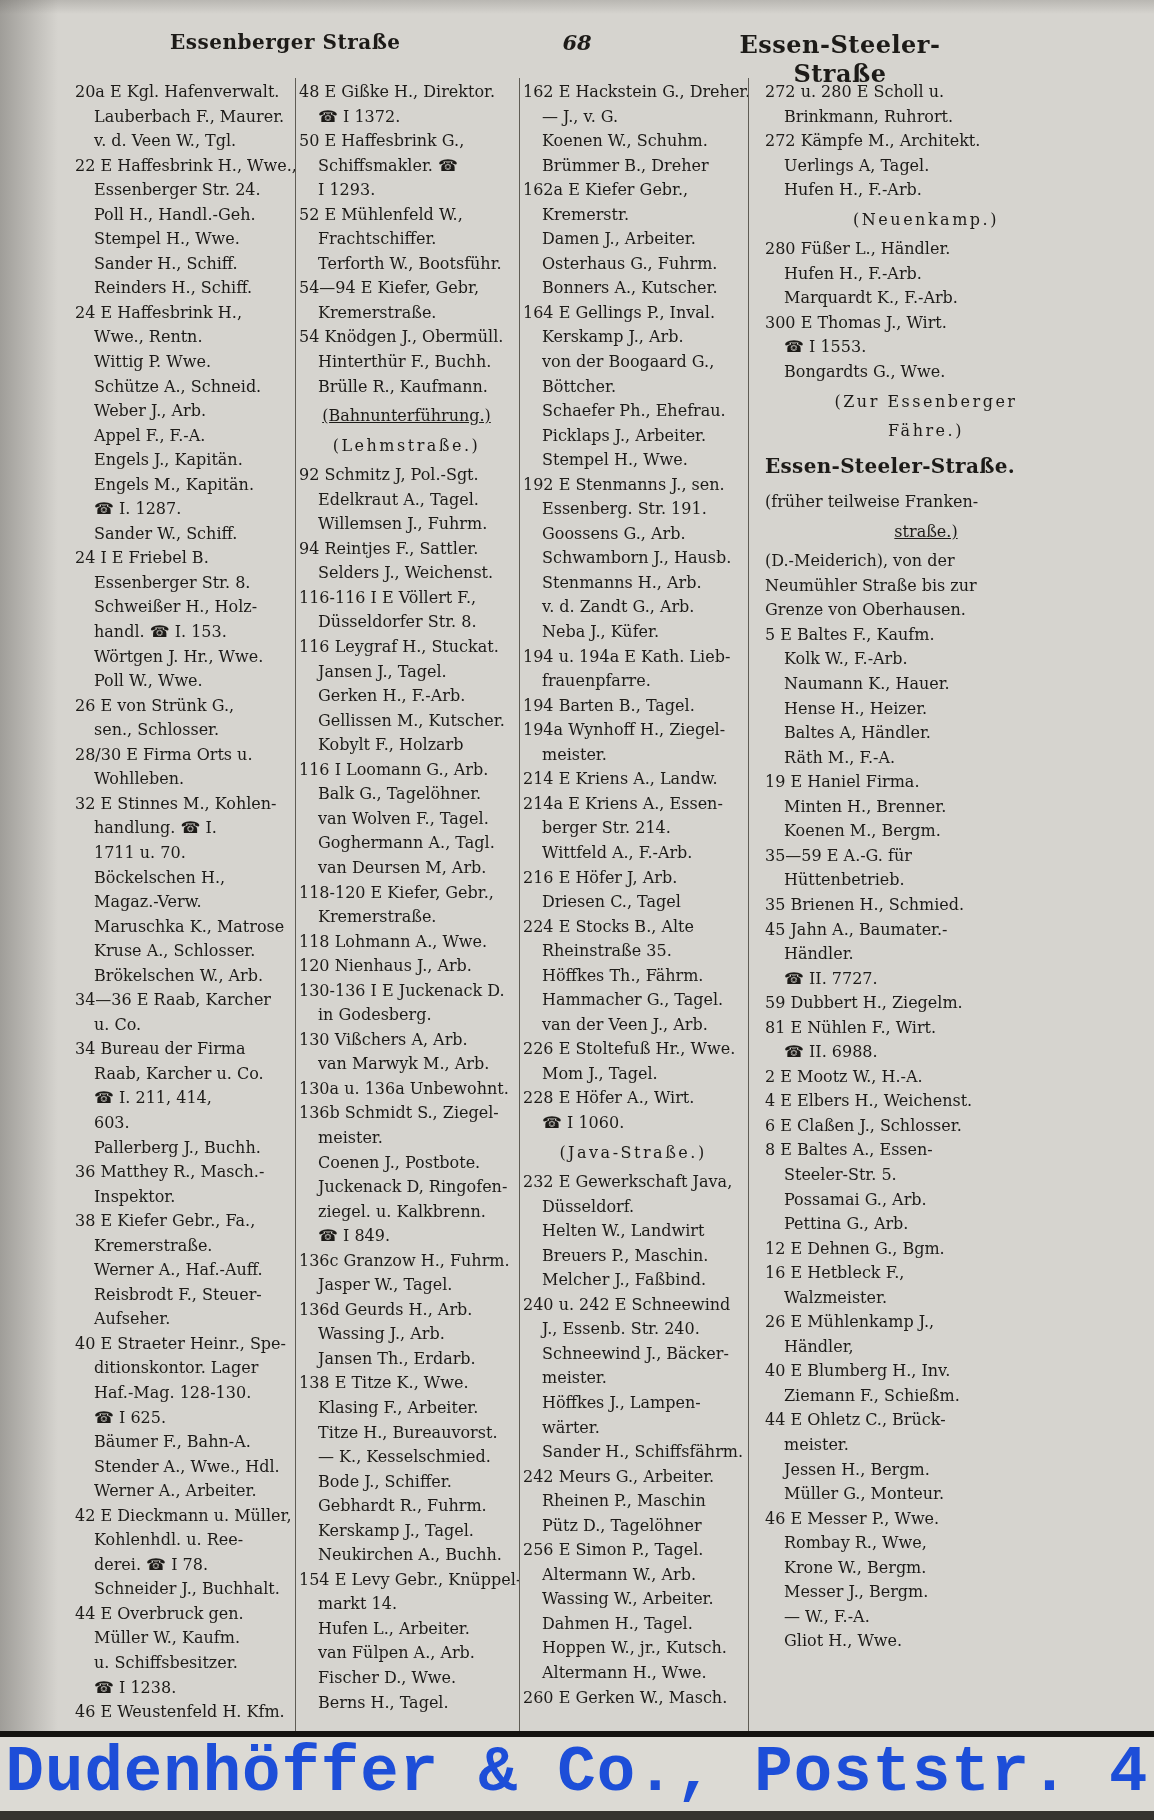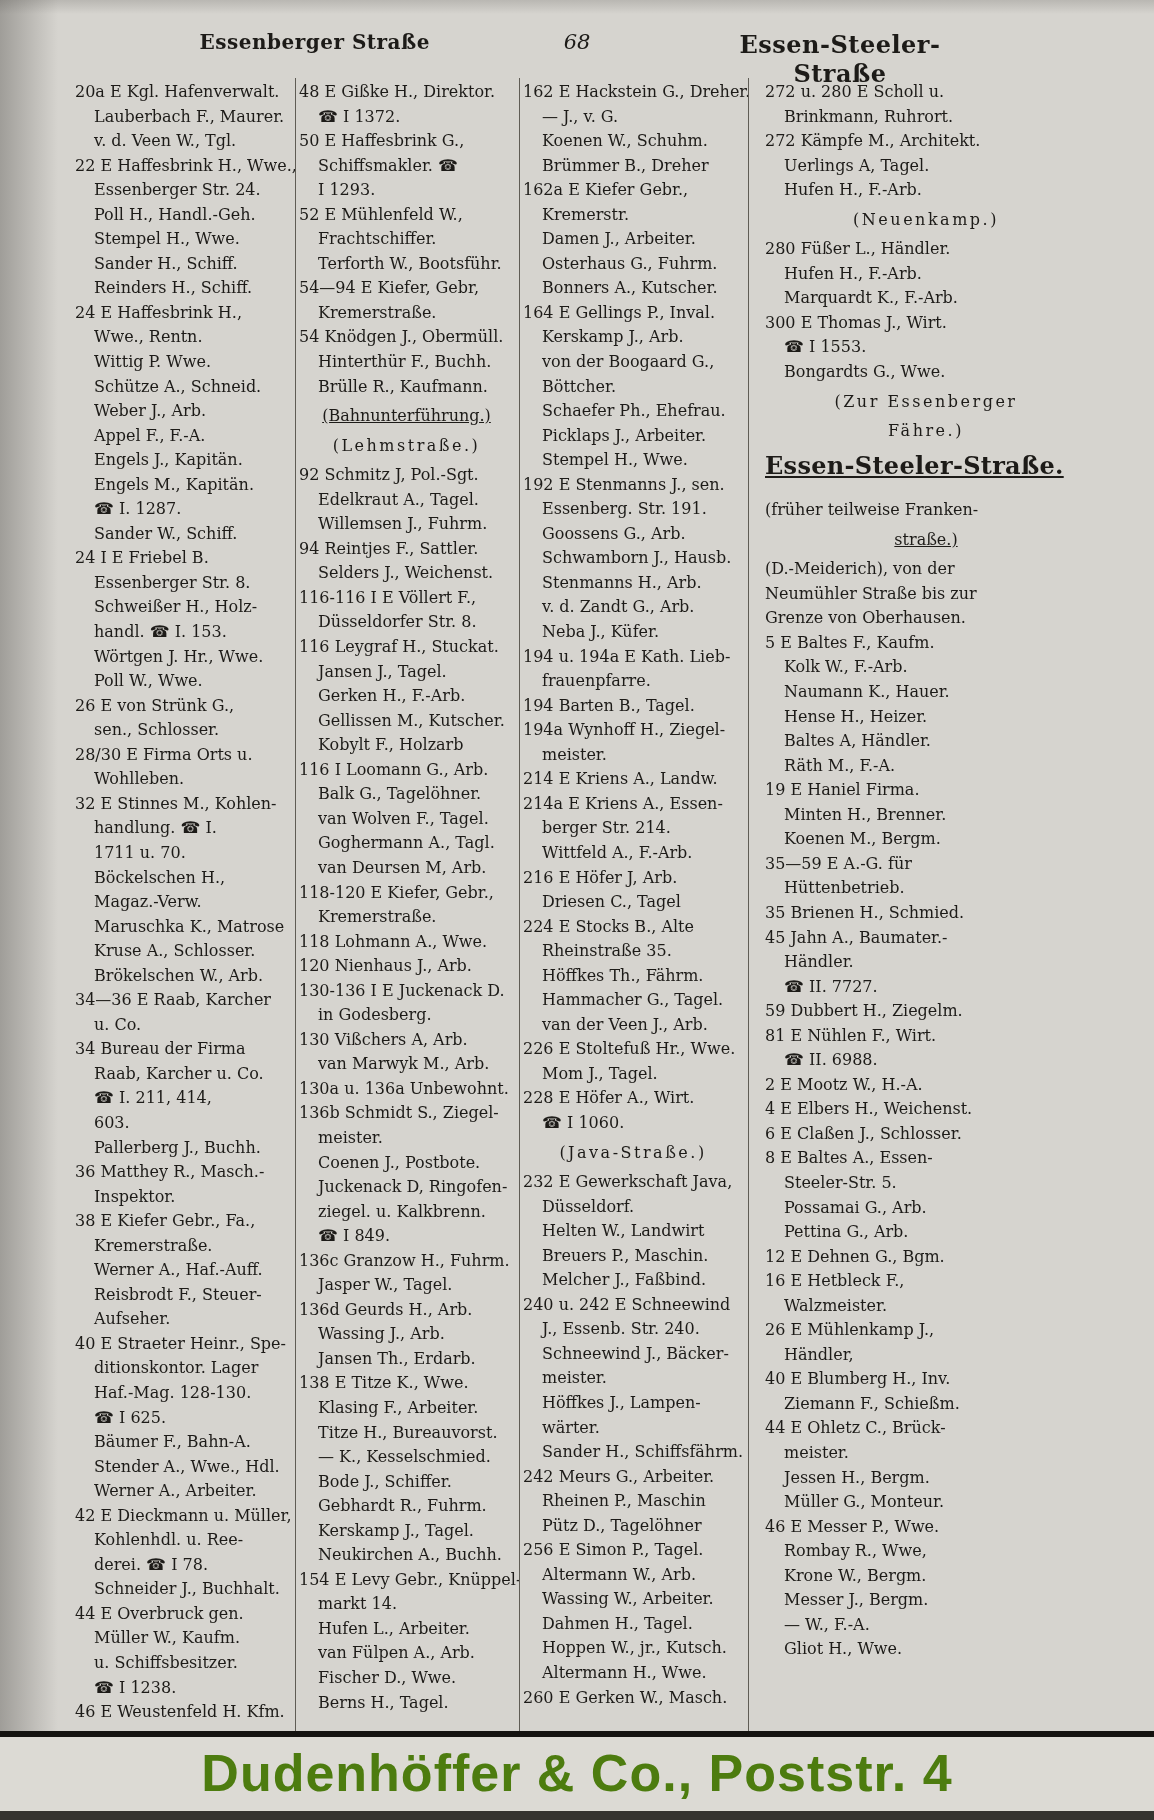--- a/index.html
+++ b/index.html
@@ -18,22 +18,22 @@
   .top-shadow{
     position:absolute;left:0;top:0;right:0;height:14px;
     background:linear-gradient(to bottom, rgba(70,68,64,.20), rgba(70,68,64,0));
     pointer-events:none;
   }
   .bottom-edge{
     position:absolute;left:0;right:0;bottom:0;height:9px;background:#35332f;
   }
   
   .page-header{position:absolute;top:30px;left:0;right:0;height:34px;font-weight:bold;}
-  .hdr-left{position:absolute;left:170px;width:260px;text-align:right;font-size:20px;letter-spacing:.5px;}
-  .hdr-page{position:absolute;left:0;right:0;text-align:center;font-style:italic;font-size:21px;font-weight:normal;}
+  .hdr-left{position:absolute;left:170px;width:260px;text-align:left;font-size:20px;letter-spacing:.5px;}
+  .hdr-page{position:absolute;left:0;right:0;text-align:center;font-style:italic;font-size:21px;font-weight:bold;}
   .hdr-right{position:absolute;left:700px;width:280px;text-align:center;font-size:24px;letter-spacing:.5px;}
   
   .columns{
     position:absolute;top:78px;left:72px;right:62px;bottom:88px;
     display:flex;
   }
   .col{box-sizing:border-box;padding:2px 5px 0 3px;overflow:hidden;}
   .col + .col{border-left:1px solid #5f5c55;}
   .col-1{width:223px;}
   .col-2{width:224px;}
@@ -41,35 +41,34 @@
   .col-4{flex:1;padding-left:16px;}
   .ln{
     line-height:24.55px;font-size:16px;white-space:nowrap;
   }
   .ln.a{padding-left:0;}
   .ln.b{padding-left:19px;}
   .ln.n{padding-left:0;}
   .ln.c{text-align:center;padding-left:0;margin:5px 0;text-decoration:underline;}
   .ln.cs{text-align:center;padding-left:0;letter-spacing:2.5px;margin:5px 0;}
   .ln.h{
-    font-weight:bold;font-size:24px;letter-spacing:.3px;
-    margin:10px 0 20px 0;
-    text-decoration:underline;
+    font-weight:bold;font-size:20px;letter-spacing:.3px;
+    margin:10px 0 12px 0;
   }
   
   .footer{
     position:absolute;left:0;right:0;bottom:9px;height:74px;
     border-top:6px solid #141310;
     background:#dcdad4;
     text-align:center;
   }
   .footer .ad{
-    font-size:52px;font-weight:bold;letter-spacing:1px;
-    line-height:72px;color:#4d7c0f;
-    font-family:Liberation Sans, sans-serif;
+    font-size:64px;font-weight:bold;letter-spacing:1px;
+    line-height:72px;color:#1d4ed8;
+    font-family:Liberation Mono, monospace;
   }
 </style>
 </head>
 <body>
 
 <div class="binding-shadow"></div>
 <div class="top-shadow"></div>
 
 <div class="page-header">
   <span class="hdr-left">Essenberger Straße</span>

